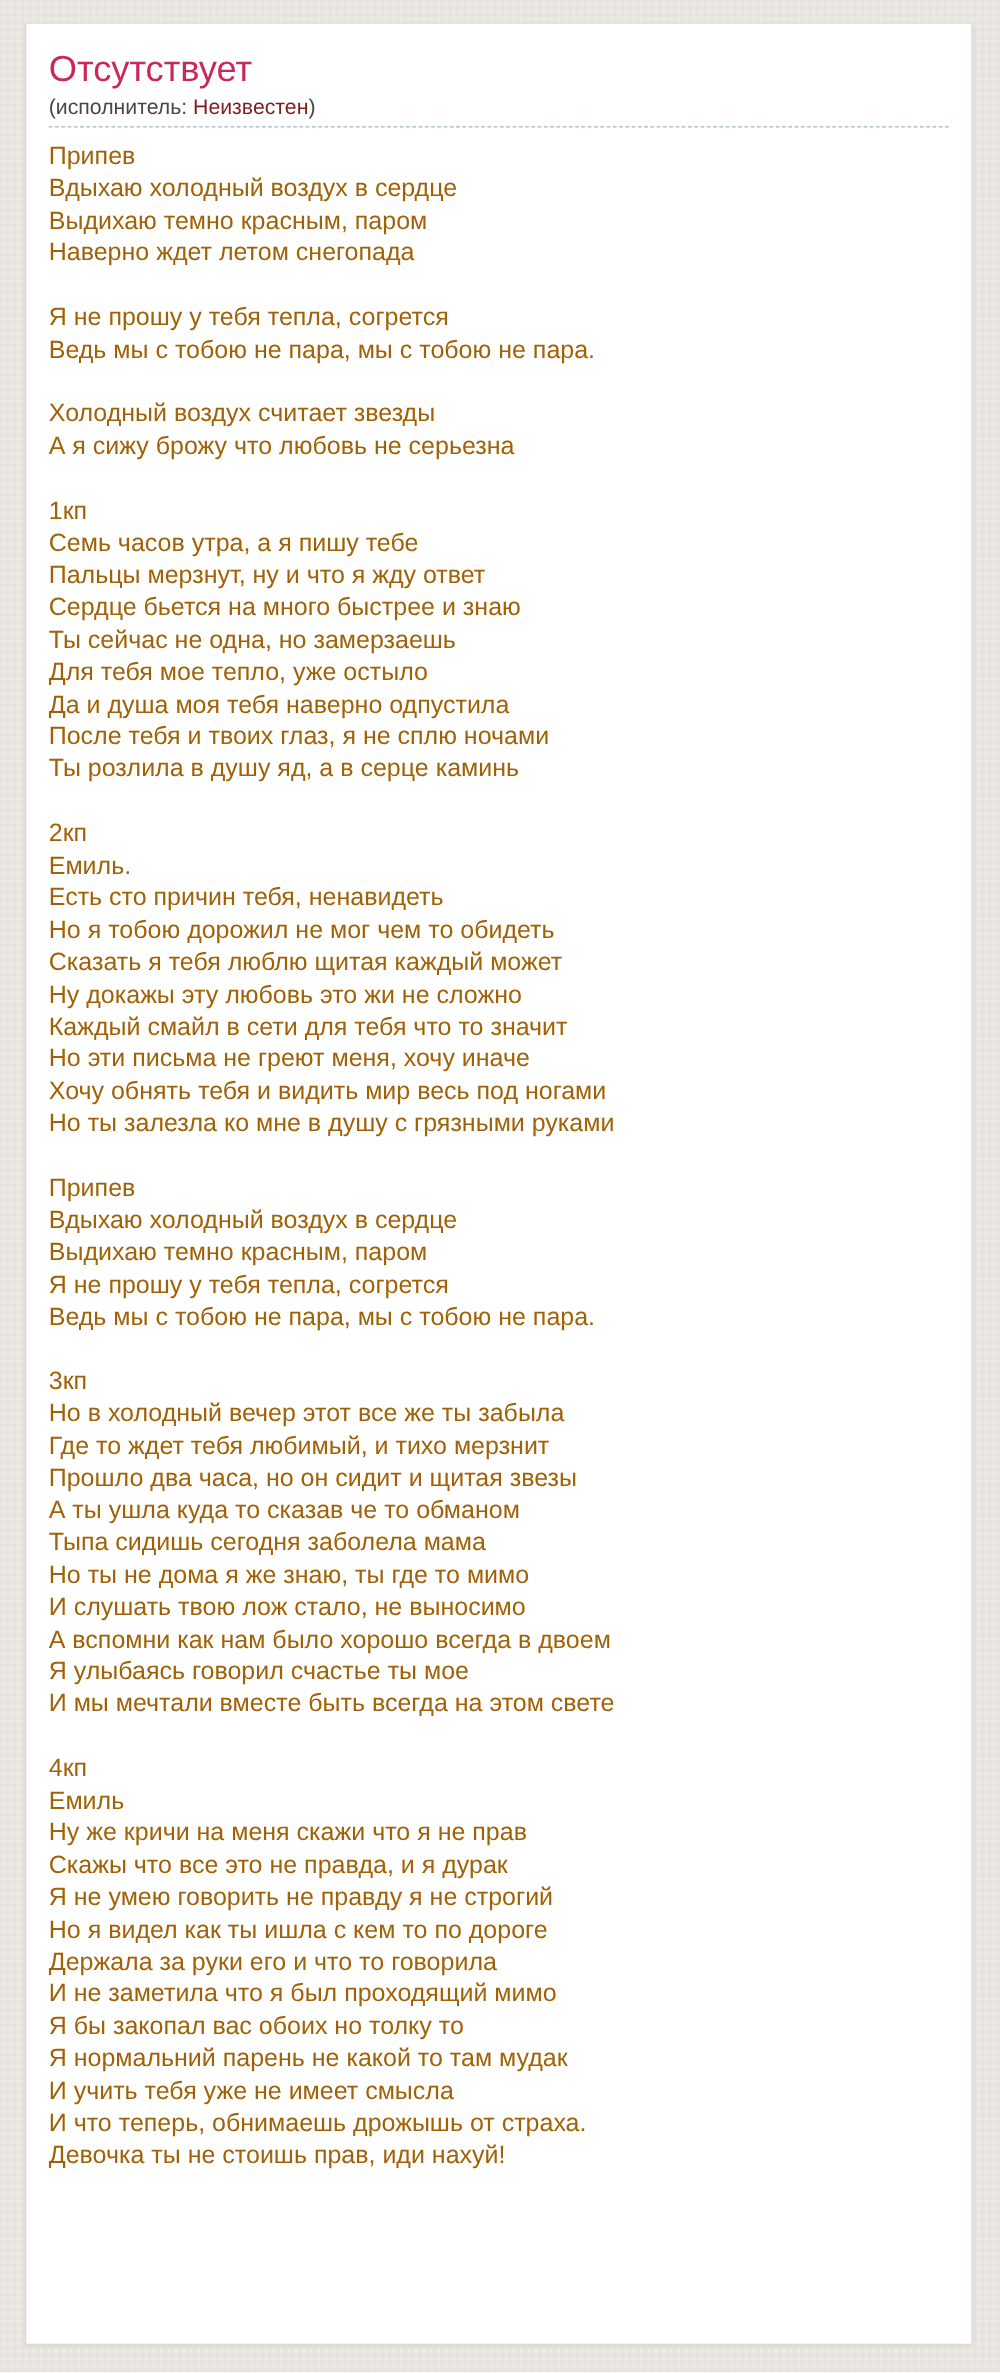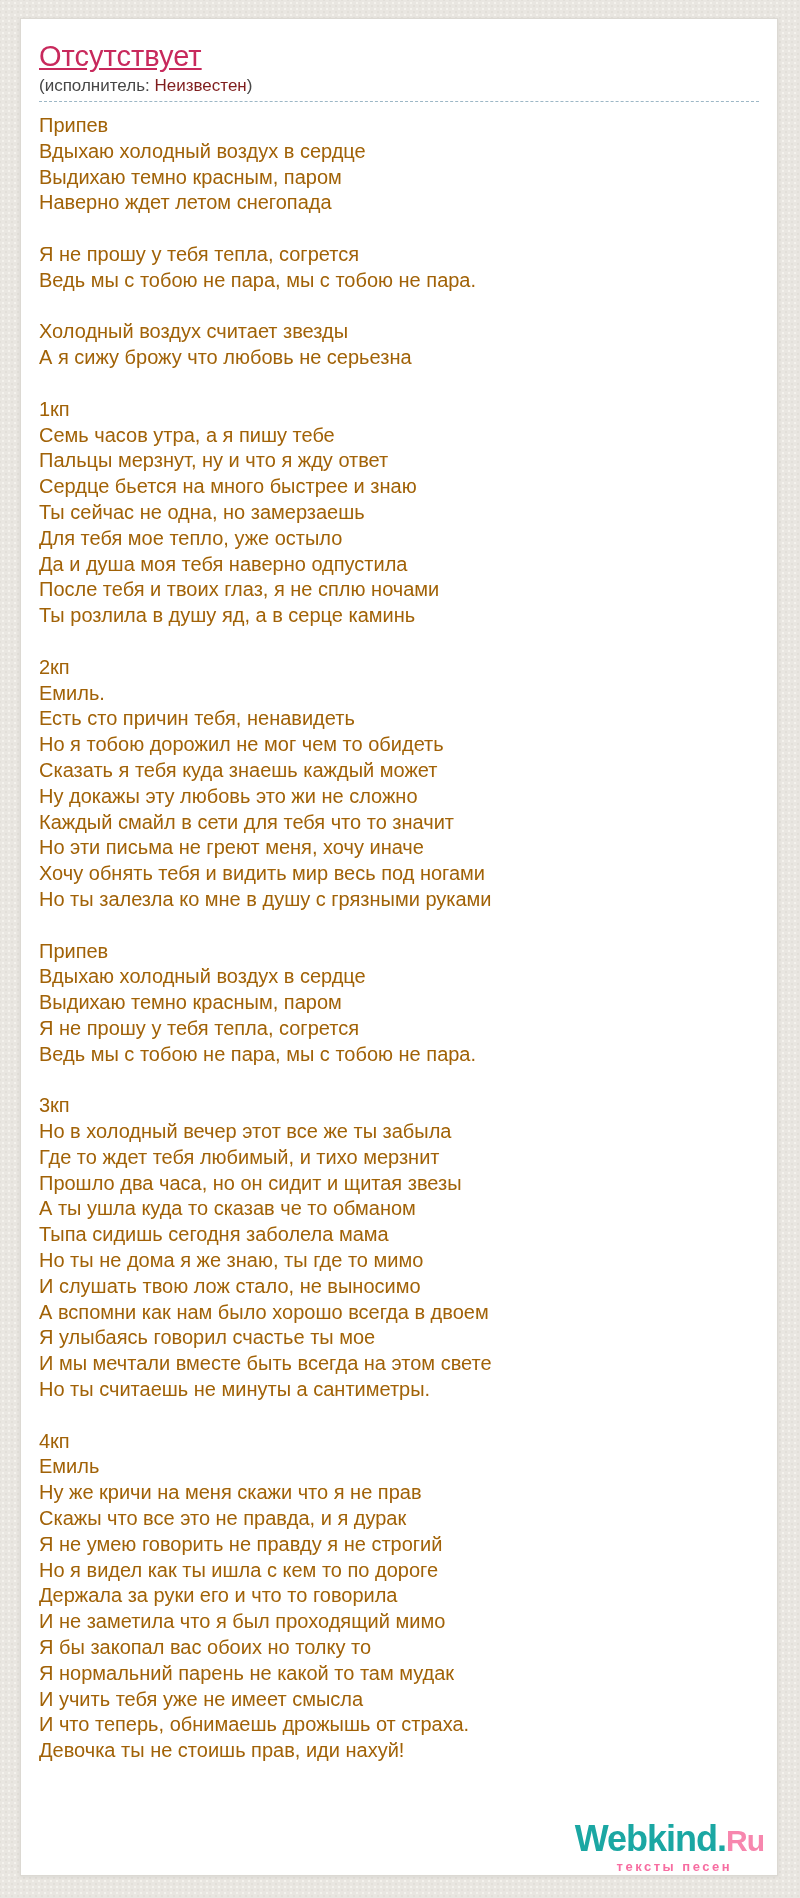--- a/index.html
+++ b/index.html
@@ -32,21 +32,20 @@
     box-sizing: border-box;
     padding: 0 18px;
   }
   .song-title {
     margin: 20px 0 2px 0;
     font-size: 29px;
     font-weight: 400;
     line-height: 34px;
     color: #c8295c;
     letter-spacing: 0;
-    text-decoration: underline;
   }
   .artist-line {
     font-size: 17px;
     line-height: 22px;
     color: #474747;
   }
   .artist-link {
     color: #7f1d1d;
     text-decoration: none;
     cursor: pointer;
@@ -128,21 +127,21 @@
         <div class="lyric-line">Ты сейчас не одна, но замерзаешь</div>
         <div class="lyric-line">Для тебя мое тепло, уже остыло</div>
         <div class="lyric-line">Да и душа моя тебя наверно одпустила</div>
         <div class="lyric-line">После тебя и твоих глаз, я не сплю ночами</div>
         <div class="lyric-line">Ты розлила в душу яд, а в серце каминь</div>
         <div class="lyric-line"></div>
         <div class="lyric-line">2кп</div>
         <div class="lyric-line">Емиль.</div>
         <div class="lyric-line">Есть сто причин тебя, ненавидеть</div>
         <div class="lyric-line">Но я тобою дорожил не мог чем то обидеть</div>
-        <div class="lyric-line">Сказать я тебя куда знаешь каждый может</div>
+        <div class="lyric-line">Сказать я тебя люблю щитая каждый может</div>
         <div class="lyric-line">Ну докажы эту любовь это жи не сложно</div>
         <div class="lyric-line">Каждый смайл в сети для тебя что то значит</div>
         <div class="lyric-line">Но эти письма не греют меня, хочу иначе</div>
         <div class="lyric-line">Хочу обнять тебя и видить мир весь под ногами</div>
         <div class="lyric-line">Но ты залезла ко мне в душу с грязными руками</div>
         <div class="lyric-line"></div>
         <div class="lyric-line">Припев</div>
         <div class="lyric-line">Вдыхаю холодный воздух в сердце</div>
         <div class="lyric-line">Выдихаю темно красным, паром</div>
         <div class="lyric-line">Я не прошу у тебя тепла, согрется</div>
@@ -152,36 +151,31 @@
         <div class="lyric-line">Но в холодный вечер этот все же ты забыла</div>
         <div class="lyric-line">Где то ждет тебя любимый, и тихо мерзнит</div>
         <div class="lyric-line">Прошло два часа, но он сидит и щитая звезы</div>
         <div class="lyric-line">А ты ушла куда то сказав че то обманом</div>
         <div class="lyric-line">Тыпа сидишь сегодня заболела мама</div>
         <div class="lyric-line">Но ты не дома я же знаю, ты где то мимо</div>
         <div class="lyric-line">И слушать твою лож стало, не выносимо</div>
         <div class="lyric-line">А вспомни как нам было хорошо всегда в двоем</div>
         <div class="lyric-line">Я улыбаясь говорил счастье ты мое</div>
         <div class="lyric-line">И мы мечтали вместе быть всегда на этом свете</div>
-        <div class="lyric-line">Но ты считаешь не минуты а сантиметры.</div>
         <div class="lyric-line"></div>
         <div class="lyric-line">4кп</div>
         <div class="lyric-line">Емиль</div>
         <div class="lyric-line">Ну же кричи на меня скажи что я не прав</div>
         <div class="lyric-line">Скажы что все это не правда, и я дурак</div>
         <div class="lyric-line">Я не умею говорить не правду я не строгий</div>
         <div class="lyric-line">Но я видел как ты ишла с кем то по дороге</div>
         <div class="lyric-line">Держала за руки его и что то говорила</div>
         <div class="lyric-line">И не заметила что я был проходящий мимо</div>
         <div class="lyric-line">Я бы закопал вас обоих но толку то</div>
         <div class="lyric-line">Я нормальний парень не какой то там мудак</div>
         <div class="lyric-line">И учить тебя уже не имеет смысла</div>
         <div class="lyric-line">И что теперь, обнимаешь дрожышь от страха.</div>
         <div class="lyric-line">Девочка ты не стоишь прав, иди нахуй!</div>
       </div>
 
-    <a href="#" class="logo">
-      <div class="logo-text"><span class="logo-main">Webkind.</span><span class="logo-tld">Ru</span></div>
-      <div class="logo-tagline">тексты песен</div>
-    </a>
 
   </div>
 </div>
 
 </body></html>

